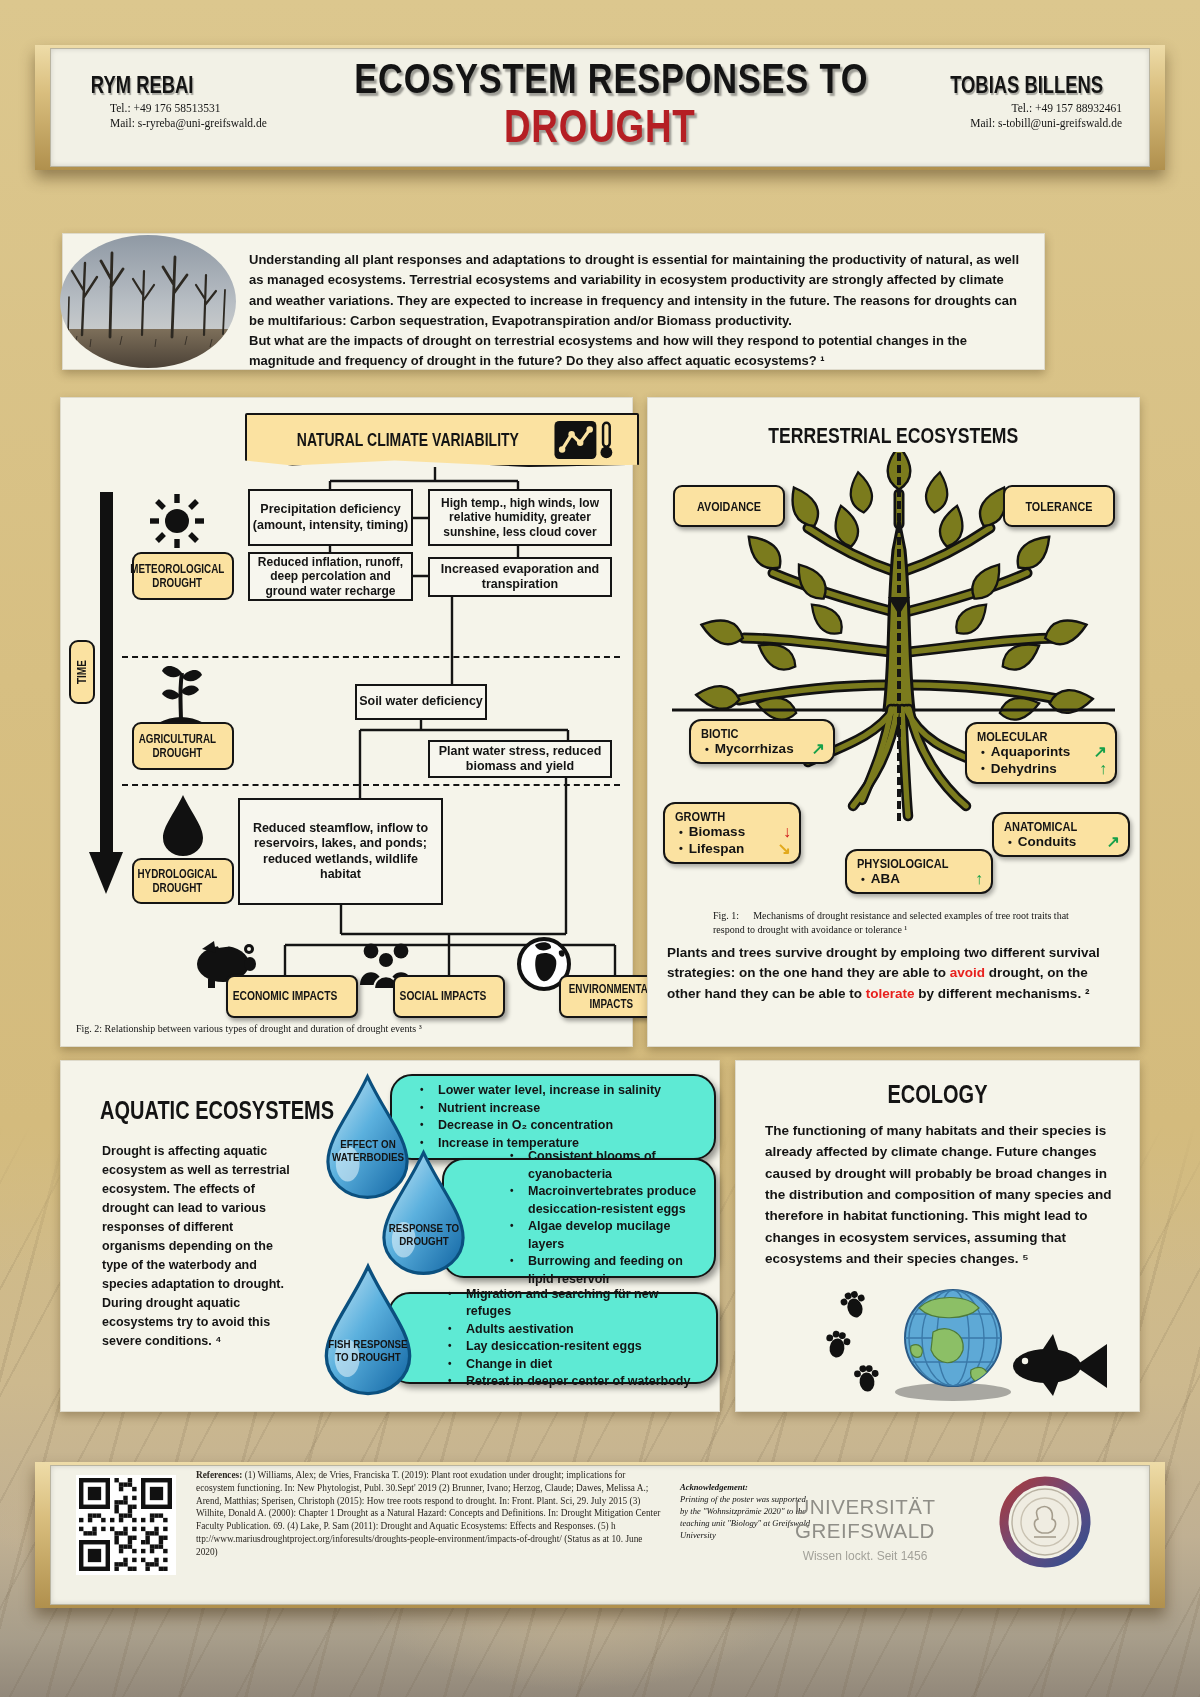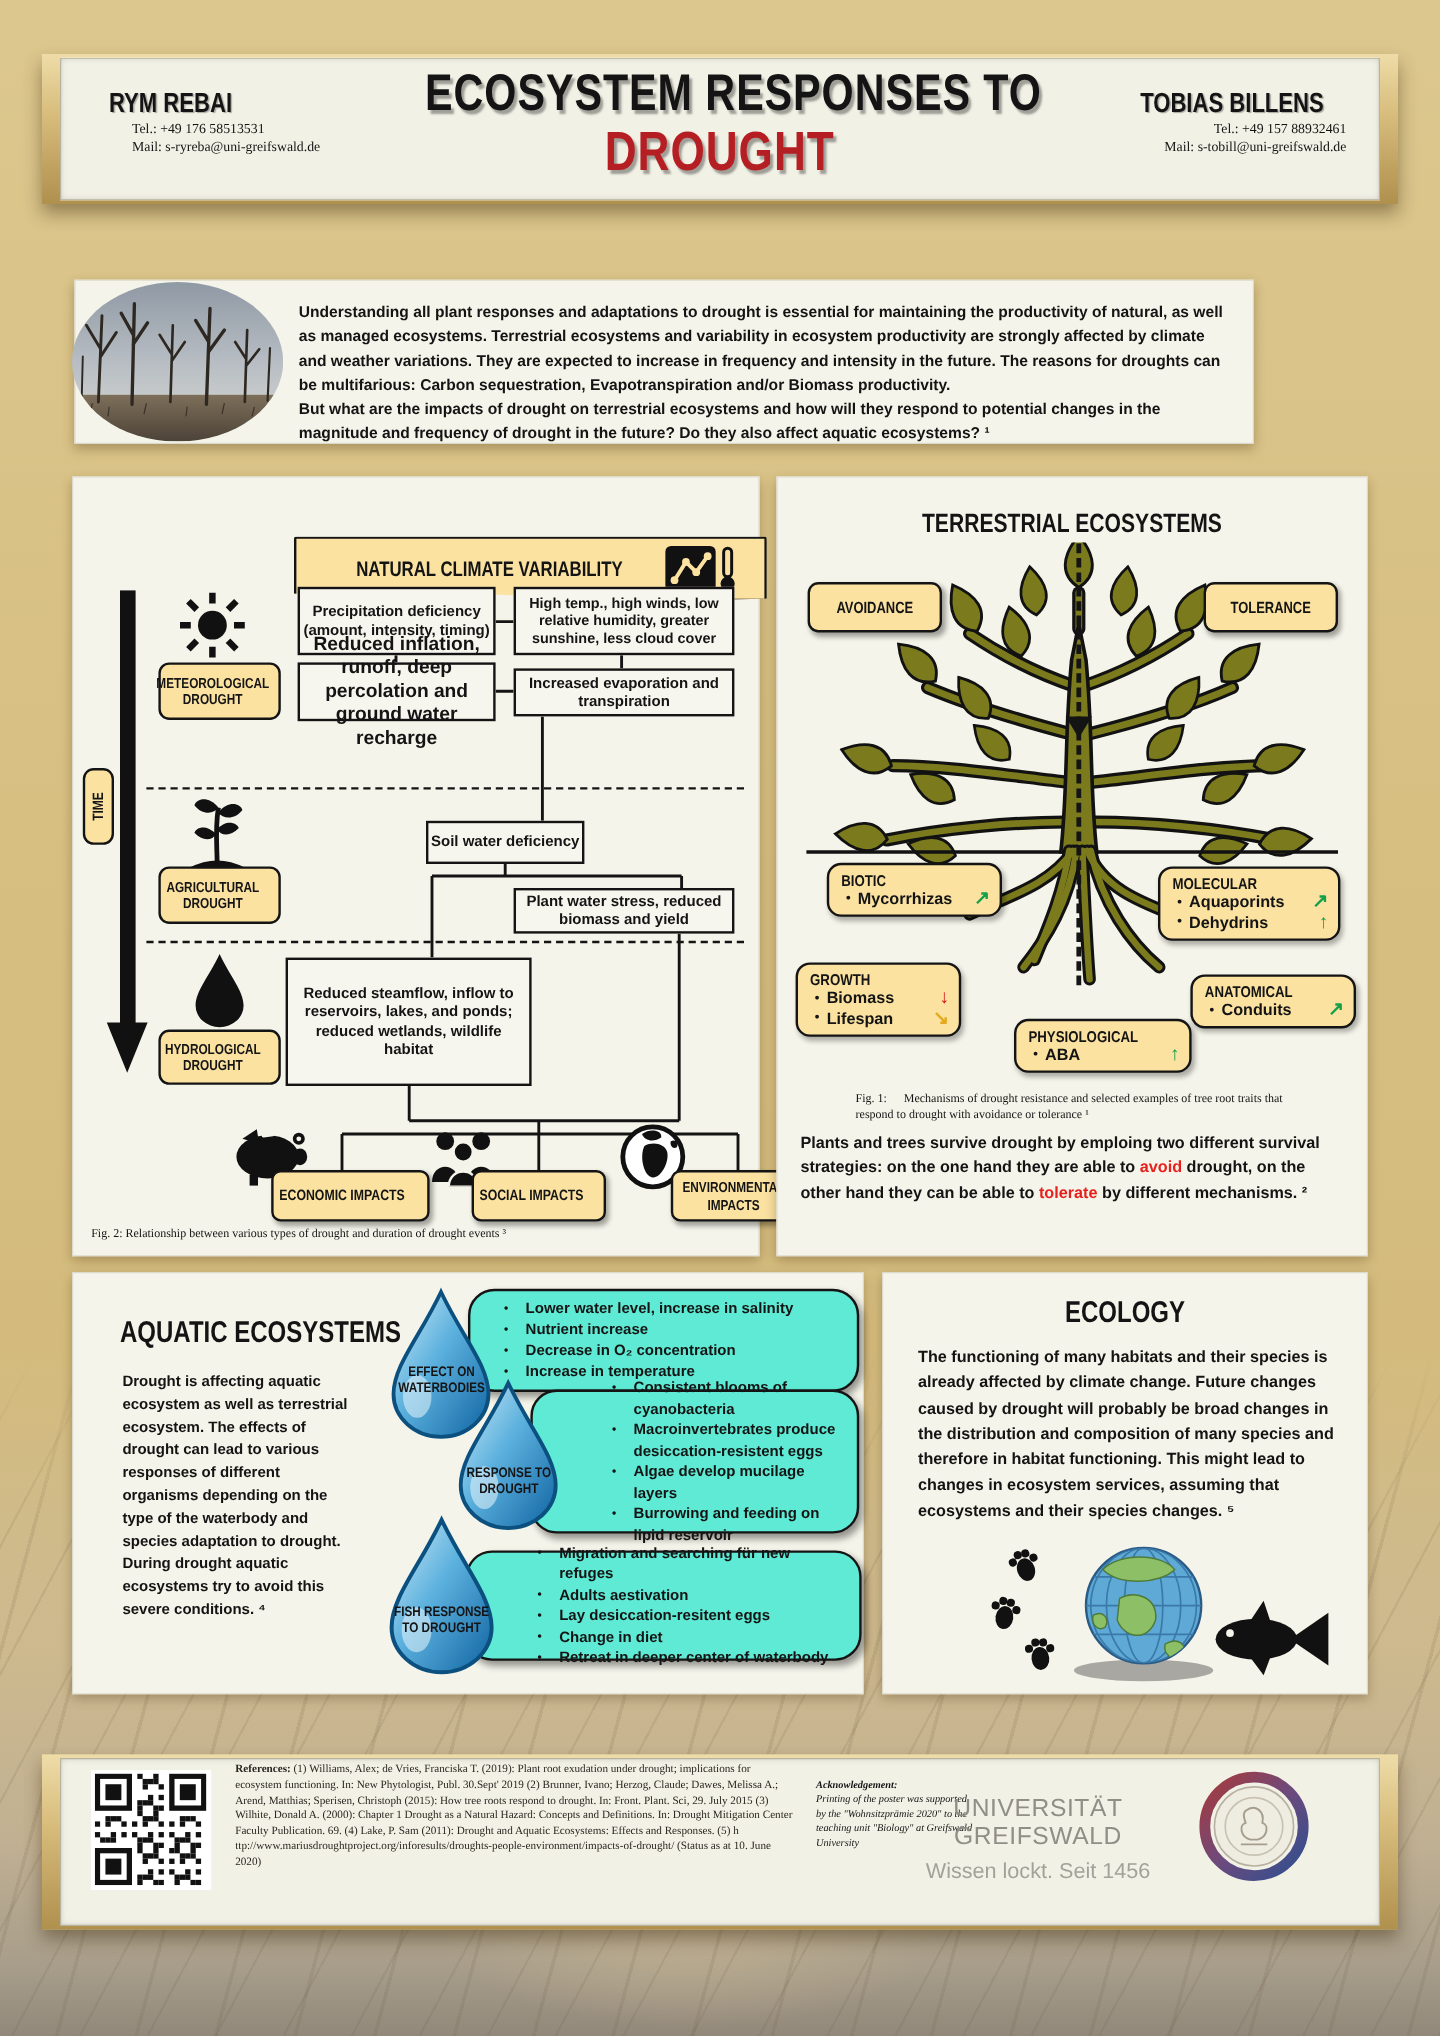--- a/index.html
+++ b/index.html
@@ -121,21 +121,21 @@
     <svg class="fc-lines" width="573" height="650">
       <path d="M375,70 V84 M270,84 H458 M270,84 V92 M458,84 V92
                M353,121 H368
                M270,149 V155 M458,149 V160
                M353,179 H368 M392,200 V287
                M361,323 V333 M300,333 H508 M300,333 V401 M508,333 V343
                M281,483 V537 M281,537 H506 M506,381 V537 M389,537 V548
                M225,548 H555 M225,548 V578 M389,548 V578 M555,548 V578" stroke="#141414" stroke-width="2.4" fill="none"></path>
     </svg>
 
-    <div class="ybox shadowed" style="left:185px;top:16px;width:394px;height:54px;position:absolute;border-radius:2px;clip-path:polygon(0 0,100% 0,100% 96%,72% 100%,38% 88%,12% 97%,0 88%);margin-top:34px;">
+    <div class="ybox shadowed" style="left:185px;top:16px;width:394px;height:54px;position:absolute;border-radius:2px;clip-path:polygon(0 0,100% 0,100% 96%,72% 100%,38% 88%,12% 97%,0 88%);">
       <span class="cond" style="font-size:17.5px;">NATURAL CLIMATE VARIABILITY</span>
       <svg width="62" height="40" viewBox="0 0 64 42" style="margin-left:6px;flex:none;">
         <rect x="1" y="1" width="44" height="40" rx="5" fill="#111"></rect>
         <polyline points="9,31 19,15 28,24 38,10" stroke="#fbe2a1" stroke-width="3.4" fill="none"></polyline>
         <circle cx="9" cy="31" r="3.4" fill="#fbe2a1"></circle>
           <circle cx="19" cy="15" r="3.4" fill="#fbe2a1"></circle>
         <circle cx="28" cy="24" r="3.4" fill="#fbe2a1"></circle>
           <circle cx="38" cy="10" r="3.4" fill="#fbe2a1"></circle>
         <rect x="52" y="3" width="7" height="25" rx="3.5" fill="none" stroke="#111" stroke-width="2.6"></rect>
         <circle cx="55.5" cy="34" r="6.2" fill="#111"></circle>
@@ -183,21 +183,21 @@
 
     <svg class="abs" style="left:98px;top:396px;" width="50" height="64" viewBox="0 0 48 64">
       <path d="M24,2 C33,21 44,33 44,45 A20,18 0 1,1 4,45 C4,33 15,21 24,2 Z" fill="#111"></path>
     </svg>
     <div class="ybox abs" style="left:72px;top:461px;width:102px;height:46px;">
       <div class="squeeze" style="font-size:12px;line-height:1.2;">HYDROLOGICAL DROUGHT</div>
     </div>
 
     <div class="wbox abs" style="left:188px;top:92px;width:165px;height:57px;">Precipitation deficiency (amount, intensity, timing)</div>
     <div class="wbox abs" style="left:368px;top:92px;width:184px;height:57px;font-size:12px;">High temp., high winds, low relative humidity, greater sunshine, less cloud cover</div>
-    <div class="wbox abs" style="left:188px;top:155px;width:165px;height:49px;font-size:16px;">Reduced inflation, runoff, deep percolation and ground water recharge</div>
+    <div class="wbox abs" style="left:188px;top:155px;width:165px;height:49px;font-size:12px;">Reduced inflation, runoff, deep percolation and ground water recharge</div>
     <div class="wbox abs" style="left:368px;top:160px;width:184px;height:40px;">Increased evaporation and transpiration</div>
     <div class="wbox abs" style="left:295px;top:287px;width:132px;height:36px;">Soil water deficiency</div>
     <div class="wbox abs" style="left:368px;top:343px;width:184px;height:38px;">Plant water stress, reduced biomass and yield</div>
     <div class="wbox abs" style="left:178px;top:401px;width:205px;height:107px;">Reduced steamflow, inflow to reservoirs, lakes, and ponds; reduced wetlands, wildlife habitat</div>
 
     <svg class="abs" style="left:132px;top:540px;" width="66" height="52" viewBox="0 0 66 52">
       <ellipse cx="31" cy="27" rx="26" ry="18" fill="#111"></ellipse>
       <polygon points="10,12 22,4 24,16" fill="#111"></polygon>
       <rect x="16" y="42" width="7" height="9" fill="#111"></rect>
       <rect x="38" y="42" width="7" height="9" fill="#111"></rect>
@@ -646,21 +646,21 @@
       <p class="refs abs" style="left:146px;top:4px;width:468px;margin:0;">
         <b>References:</b>
         <span><span>(1) Williams, Alex; de Vries, Franciska T. (2019): Plant root exudation under drought; implications for ecosystem functioning. In: New Phytologist, Publ. 30.Sept' 2019</span><span>(2) Brunner, Ivano; Herzog, Claude; Dawes, Melissa A.; Arend, Matthias; Sperisen, Christoph (2015): How tree roots respond to drought. In: Front. Plant. Sci, 29. July 2015</span><span>(3) Wilhite, Donald A. (2000): Chapter 1 Drought as a Natural Hazard: Concepts and Definitions. In: Drought Mitigation Center Faculty Publication. 69.</span><span>(4) Lake, P. Sam (2011): Drought and Aquatic Ecosystems: Effects and Responses.</span><span>(5) h ttp://www.mariusdroughtproject.org/inforesults/droughts-people-environment/impacts-of-drought/ (Status as at 10. June 2020)</span></span>
       </p>
       <div class="abs serif" style="left:630px;top:16px;width:132px;font-size:8.6px;line-height:1.4;font-style:italic;">
         <div style="font-weight:bold;">Acknowledgement:</div>
         <div>Printing of the poster was supported by the "Wohnsitzprämie 2020" to the teaching unit "Biology" at Greifswald University</div>
       </div>
       <div class="abs" style="left:690px;top:30px;width:250px;text-align:center;color:#8f8e87;">
         <div style="font-size:20.5px;letter-spacing:.5px;">UNIVERSITÄT GREIFSWALD</div>
-        <div style="font-size:18px;margin-top:6px;color:#a3a29a;">Wissen lockt. Seit 1456</div>
+        <div style="font-size:12px;margin-top:6px;color:#a3a29a;">Wissen lockt. Seit 1456</div>
       </div>
       <svg class="abs" style="left:948px;top:10px;" width="94" height="94" viewBox="0 0 94 94">
         <defs>
             <linearGradient id="sealg" x1="0" y1="0" x2="1" y2="1">
           <stop offset="0" stop-color="#a83a3a"></stop>
               <stop offset=".5" stop-color="#6d4a7c"></stop>
               <stop offset="1" stop-color="#2e4f90"></stop>
             </linearGradient>
           </defs>
         <circle cx="47" cy="47" r="41" fill="none" stroke="url(#sealg)" stroke-width="9"></circle>

